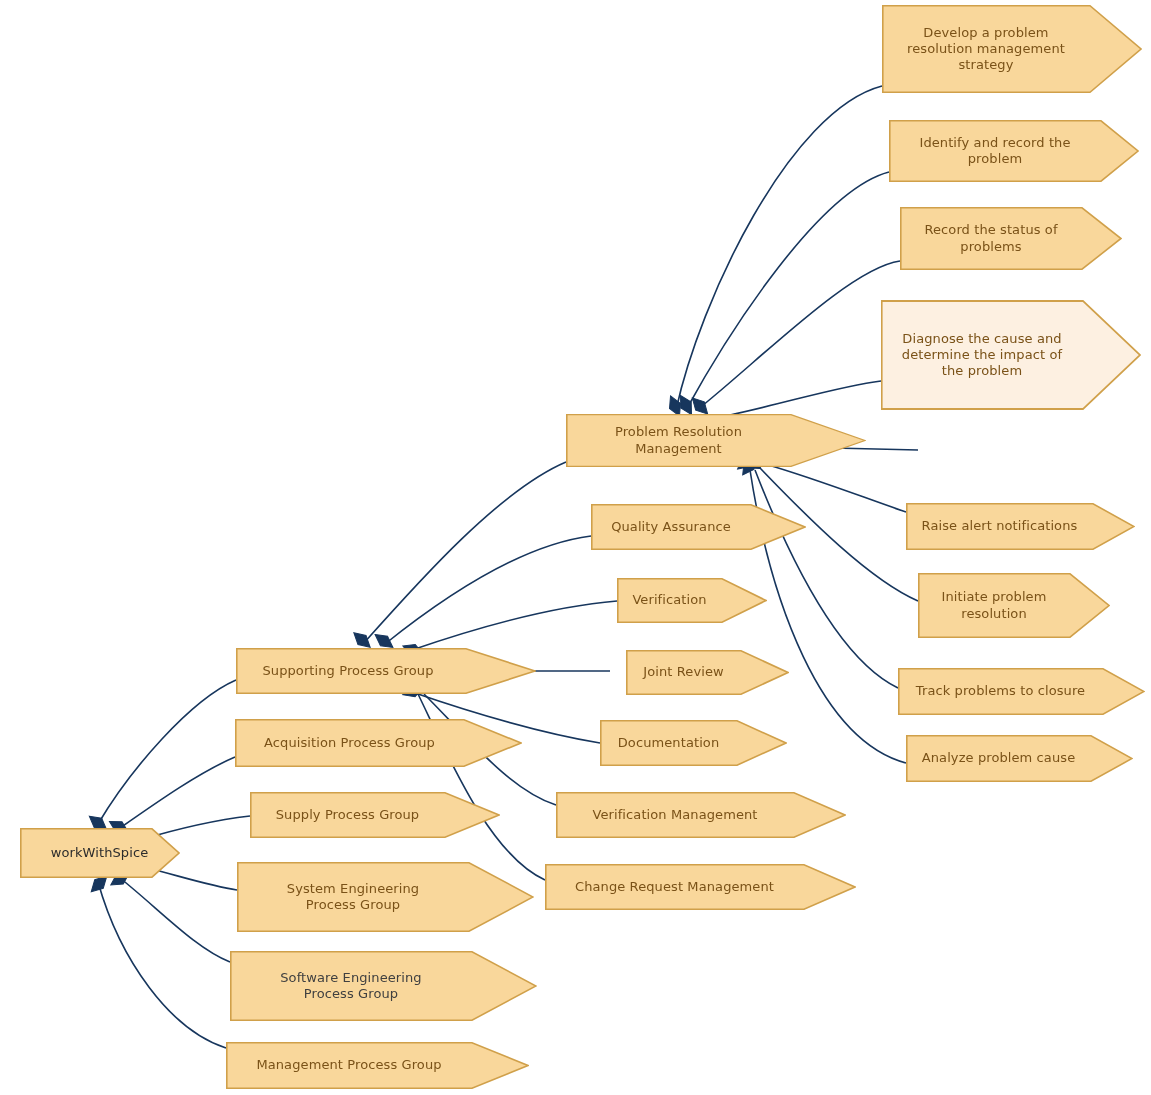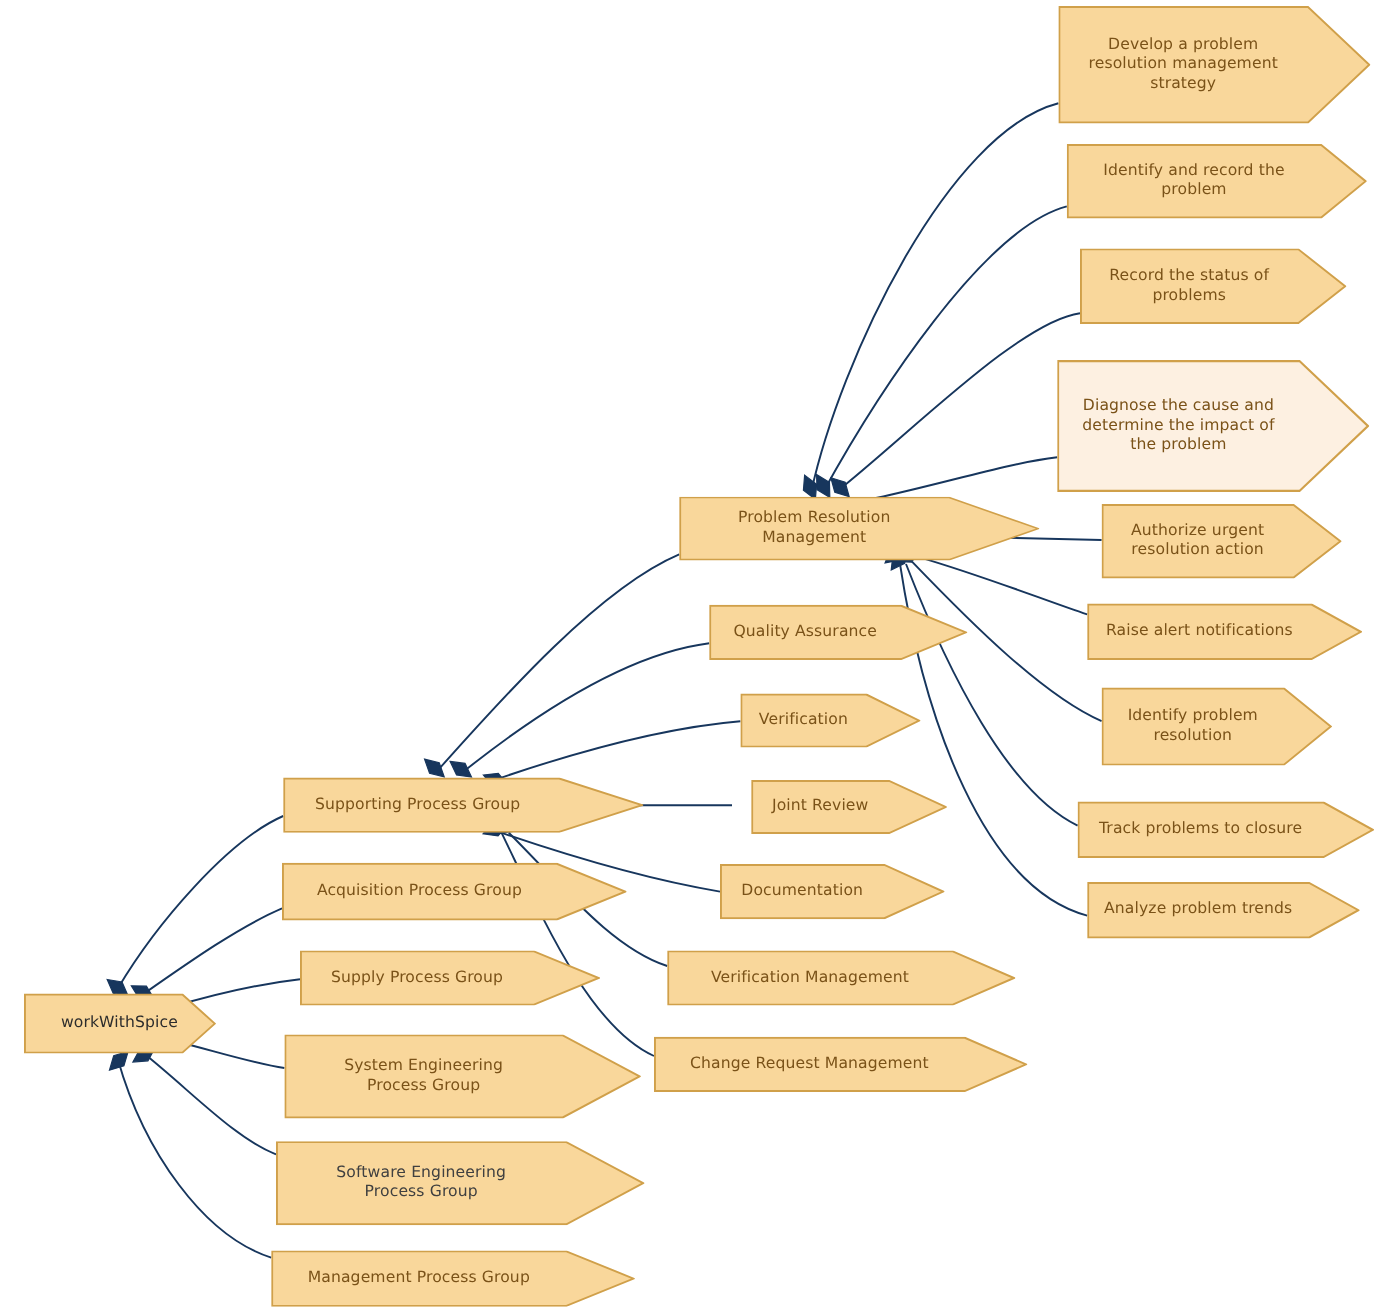--- a/index.html
+++ b/index.html
@@ -194,49 +194,45 @@
         </svg><span class="node-label" style="color: rgb(122, 82, 24); margin-right: 48px;">Joint Review</span></div>
       <div class="node" style="left: 600px; top: 720px; width: 187px; height: 46px;"><svg class="node-svg" viewBox="0 0 187 46" preserveAspectRatio="none">
           <polygon points="0.8,0.8 137,0.8 186,23 137,45.2 0.8,45.2" fill="#f9d79b" stroke="#d0a04a" stroke-width="1.6" stroke-linejoin="miter"></polygon>
         </svg><span class="node-label" style="color: rgb(122, 82, 24); margin-right: 50px;">Documentation</span></div>
       <div class="node" style="left: 556px; top: 792px; width: 290px; height: 46px;"><svg class="node-svg" viewBox="0 0 290 46" preserveAspectRatio="none">
           <polygon points="0.8,0.8 238,0.8 289,23 238,45.2 0.8,45.2" fill="#f9d79b" stroke="#d0a04a" stroke-width="1.6" stroke-linejoin="miter"></polygon>
         </svg><span class="node-label" style="color: rgb(122, 82, 24); margin-right: 52px;">Verification Management</span></div>
       <div class="node" style="left: 545px; top: 864px; width: 311px; height: 46px;"><svg class="node-svg" viewBox="0 0 311 46" preserveAspectRatio="none">
           <polygon points="0.8,0.8 259,0.8 310,23 259,45.2 0.8,45.2" fill="#f9d79b" stroke="#d0a04a" stroke-width="1.6" stroke-linejoin="miter"></polygon>
         </svg><span class="node-label" style="color: rgb(122, 82, 24); margin-right: 52px;">Change Request Management</span></div>
-      <div class="node" style="left: 882px; top: 5px; width: 260px; height: 98px;"><svg class="node-svg" viewBox="0 0 260 90" preserveAspectRatio="none">
+      <div class="node" style="left: 882px; top: 5px; width: 260px; height: 88px;"><svg class="node-svg" viewBox="0 0 260 90" preserveAspectRatio="none">
           <polygon points="0.8,0.8 208,0.8 259,45 208,89.2 0.8,89.2" fill="#f9d79b" stroke="#d0a04a" stroke-width="1.6" stroke-linejoin="miter"></polygon>
         </svg><span class="node-label" style="color: rgb(122, 82, 24); margin-right: 52px;">Develop a problem
 resolution management
 strategy</span></div>
       <div class="node" style="left: 889px; top: 120px; width: 250px; height: 62px;"><svg class="node-svg" viewBox="0 0 250 62" preserveAspectRatio="none">
           <polygon points="0.8,0.8 212,0.8 249,31 212,61.2 0.8,61.2" fill="#f9d79b" stroke="#d0a04a" stroke-width="1.6" stroke-linejoin="miter"></polygon>
         </svg><span class="node-label" style="color: rgb(122, 82, 24); margin-right: 38px;">Identify and record the
 problem</span></div>
       <div class="node" style="left: 900px; top: 207px; width: 222px; height: 63px;"><svg class="node-svg" viewBox="0 0 222 63" preserveAspectRatio="none">
           <polygon points="0.8,0.8 182,0.8 221,31.5 182,62.2 0.8,62.2" fill="#f9d79b" stroke="#d0a04a" stroke-width="1.6" stroke-linejoin="miter"></polygon>
         </svg><span class="node-label" style="color: rgb(122, 82, 24); margin-right: 40px;">Record the status of
 problems</span></div>
       <div class="node" style="left: 881px; top: 300px; width: 260px; height: 110px;"><svg class="node-svg" viewBox="0 0 260 90" preserveAspectRatio="none">
           <polygon points="0.8,0.8 202,0.8 259,45 202,89.2 0.8,89.2" fill="#fdf0e1" stroke="#d0a04a" stroke-width="1.6" stroke-linejoin="miter"></polygon>
         </svg><span class="node-label" style="color: rgb(122, 82, 24); margin-right: 58px;">Diagnose the cause and
 determine the impact of
 the problem</span></div>
-      <div class="node" style="left: 918px; top: 420px; width: 200px; height: 62px;"><svg class="node-svg" viewBox="0 0 200 62" preserveAspectRatio="none">
-          <polygon points="0.8,0.8 160,0.8 199,31 160,61.2 0.8,61.2" fill="#f9d79b" stroke="#d0a04a" stroke-width="1.6" stroke-linejoin="miter"></polygon>
-        </svg><span class="node-label" style="color: rgb(122, 82, 24); margin-right: 40px;">Authorize urgent
-resolution action</span></div>
       <div class="node" style="left: 906px; top: 503px; width: 229px; height: 47px;"><svg class="node-svg" viewBox="0 0 229 47" preserveAspectRatio="none">
           <polygon points="0.8,0.8 187,0.8 228,23.5 187,46.2 0.8,46.2" fill="#f9d79b" stroke="#d0a04a" stroke-width="1.6" stroke-linejoin="miter"></polygon>
         </svg><span class="node-label" style="color: rgb(122, 82, 24); margin-right: 42px;">Raise alert notifications</span></div>
       <div class="node" style="left: 918px; top: 573px; width: 192px; height: 65px;"><svg class="node-svg" viewBox="0 0 192 65" preserveAspectRatio="none">
           <polygon points="0.8,0.8 152,0.8 191,32.5 152,64.2 0.8,64.2" fill="#f9d79b" stroke="#d0a04a" stroke-width="1.6" stroke-linejoin="miter"></polygon>
-        </svg><span class="node-label" style="color: rgb(122, 82, 24); margin-right: 40px;">Identify problem
+        </svg><span class="node-label" style="color: rgb(122, 82, 24); margin-right: 40px;">Initiate problem
 resolution</span></div>
       <div class="node" style="left: 898px; top: 668px; width: 247px; height: 47px;"><svg class="node-svg" viewBox="0 0 247 47" preserveAspectRatio="none">
           <polygon points="0.8,0.8 205,0.8 246,23.5 205,46.2 0.8,46.2" fill="#f9d79b" stroke="#d0a04a" stroke-width="1.6" stroke-linejoin="miter"></polygon>
         </svg><span class="node-label" style="color: rgb(122, 82, 24); margin-right: 42px;">Track problems to closure</span></div>
       <div class="node" style="left: 906px; top: 735px; width: 227px; height: 47px;"><svg class="node-svg" viewBox="0 0 227 47" preserveAspectRatio="none">
           <polygon points="0.8,0.8 185,0.8 226,23.5 185,46.2 0.8,46.2" fill="#f9d79b" stroke="#d0a04a" stroke-width="1.6" stroke-linejoin="miter"></polygon>
-        </svg><span class="node-label" style="color: rgb(122, 82, 24); margin-right: 42px;">Analyze problem trends</span></div>
+        </svg><span class="node-label" style="color: rgb(122, 82, 24); margin-right: 42px;">Analyze problem cause</span></div>
     </div>
 </div>
 
 </body></html>

